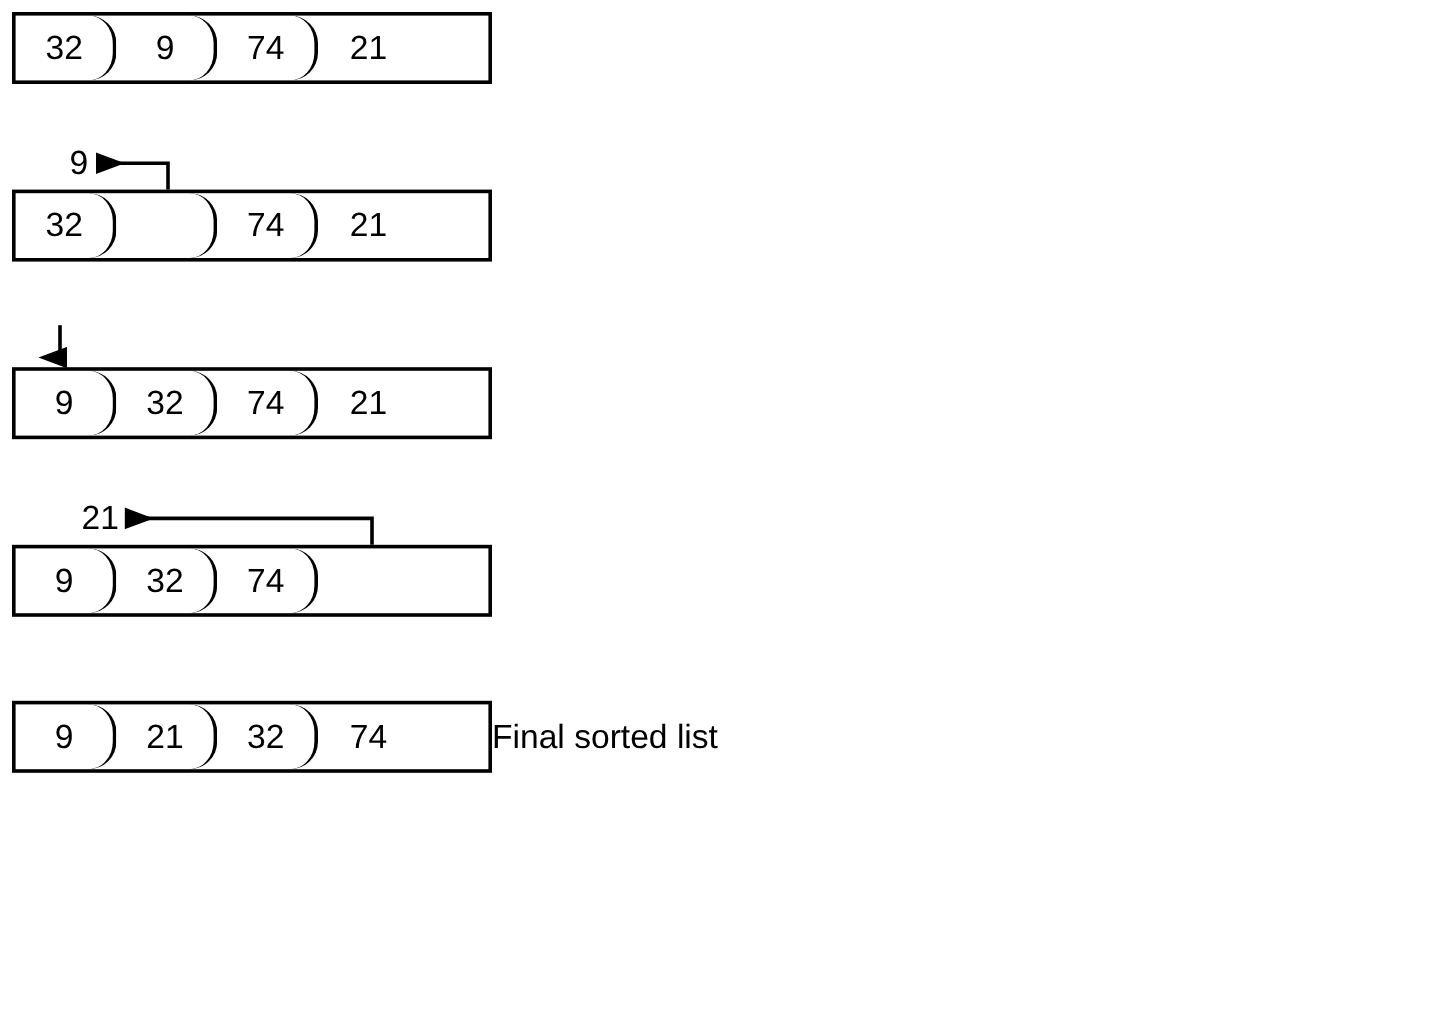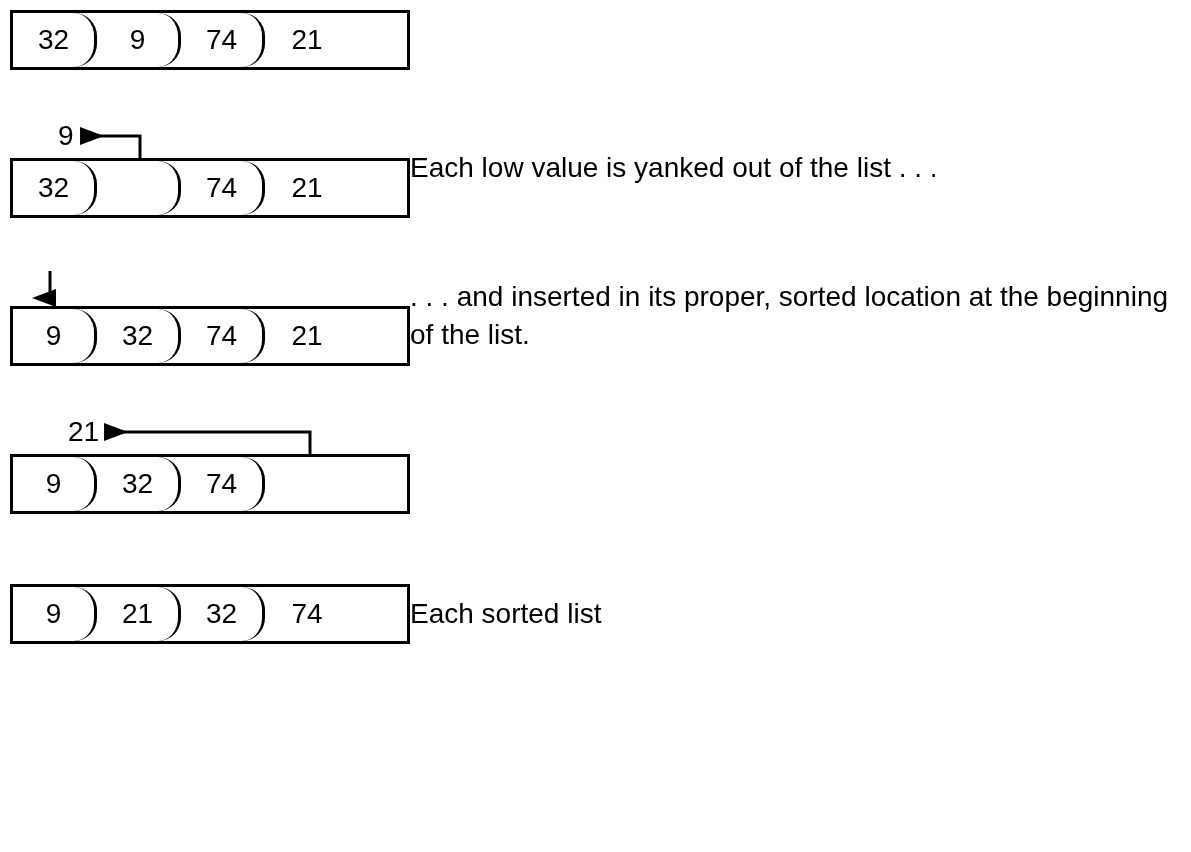--- a/index.html
+++ b/index.html
@@ -86,21 +86,20 @@
         <path d="M130,40 L130,18 L88,18" stroke="#000" stroke-width="3" fill="none" marker-end="url(#ah1)"></path>
       </svg>
     </div>
     <div class="array">
       <div class="cell">32</div>
       <div class="cell"></div>
       <div class="cell">74</div>
       <div class="cell">21</div>
     </div>
   </div>
-  <div class="desc">Each low value is yanked out of the list . . .</div>
 </div>
 
 <div class="step">
   <div class="diagram-col">
     <div class="annotation">
       <svg class="arrow" style="left:0; top:0;" width="80" height="40">
         <defs>
           <marker id="ah2" markerWidth="10" markerHeight="10" refX="3" refY="2" orient="auto">
             <path d="M0,0 L6,0 L3,8 Z" fill="#000"></path>
           </marker>
@@ -108,21 +107,20 @@
         <line x1="40" y1="5" x2="40" y2="32" stroke="#000" stroke-width="3" marker-end="url(#ah2)"></line>
       </svg>
     </div>
     <div class="array">
       <div class="cell">9</div>
       <div class="cell">32</div>
       <div class="cell">74</div>
       <div class="cell">21</div>
     </div>
   </div>
-  <div class="desc">. . . and inserted in its proper, sorted location at the beginning of the list.</div>
 </div>
 
 <div class="step" style="margin-bottom:70px;">
   <div class="diagram-col">
     <div class="annotation">
       <span class="yank-label" style="left:58px; top:2px;">21</span>
       <svg class="arrow" style="left:0; top:0;" width="340" height="40">
         <defs>
           <marker id="ah3" markerWidth="10" markerHeight="10" refX="2" refY="3" orient="auto">
             <path d="M0,3 L8,0 L8,6 Z" fill="#000"></path>
@@ -143,14 +141,14 @@
 
 <div class="step">
   <div class="diagram-col">
     <div class="array">
       <div class="cell">9</div>
       <div class="cell">21</div>
       <div class="cell">32</div>
       <div class="cell">74</div>
     </div>
   </div>
-  <div class="desc">Each sorted list</div>
+  <div class="desc">Final sorted list</div>
 </div>
 
 </body></html>

